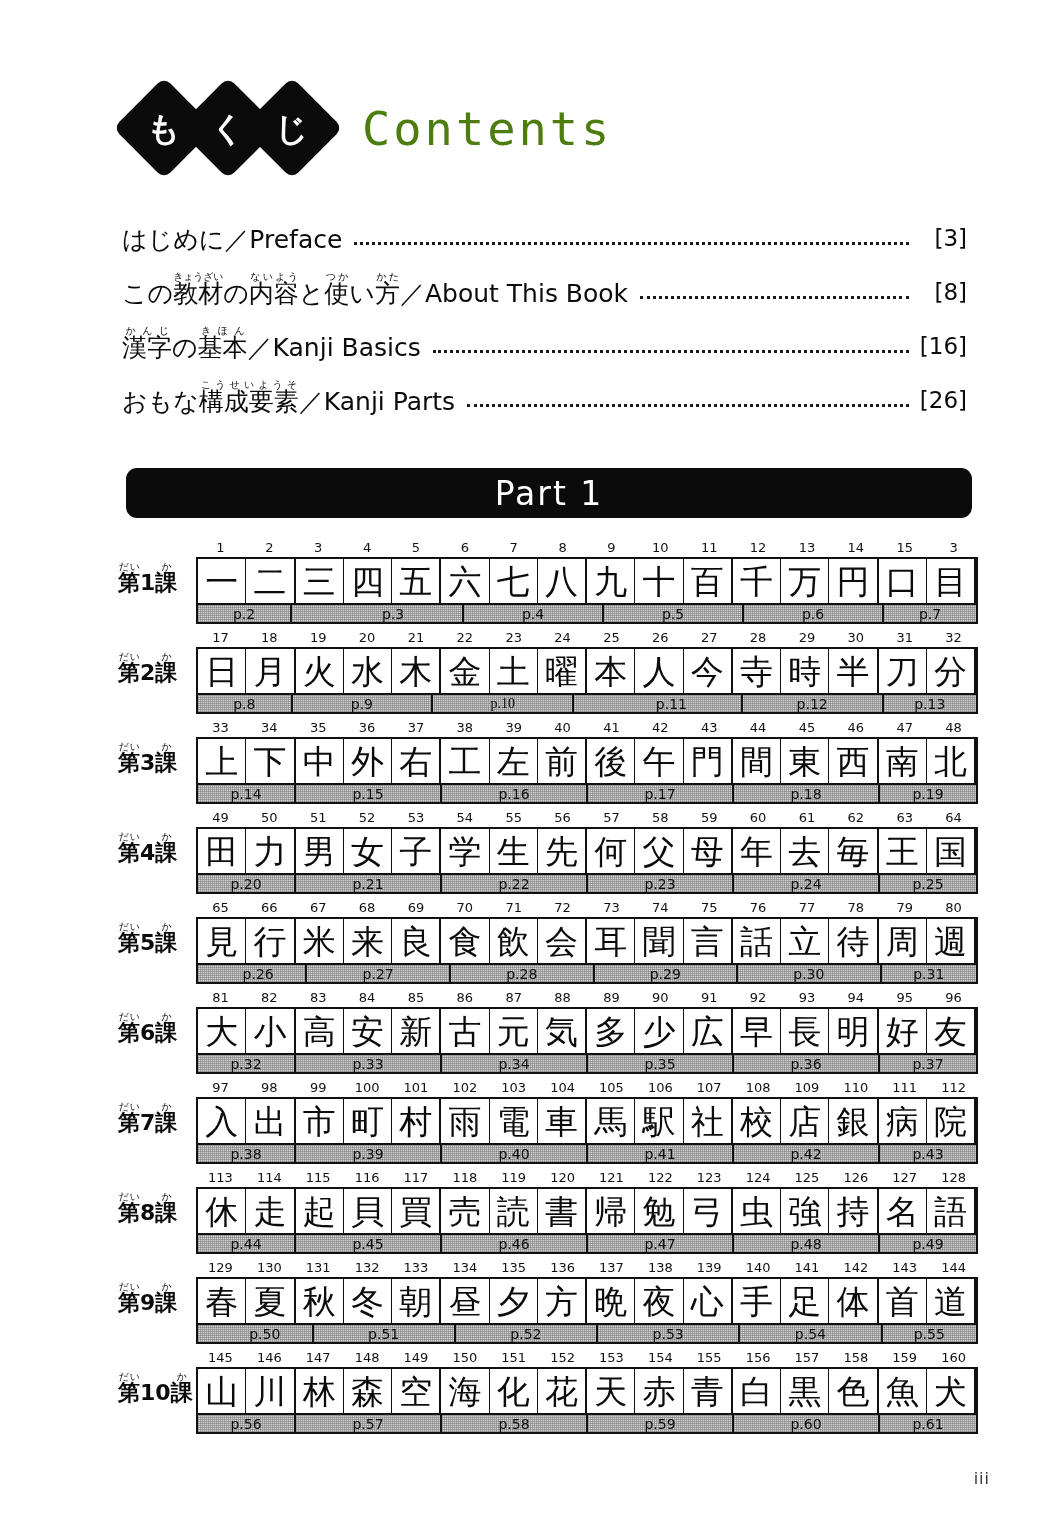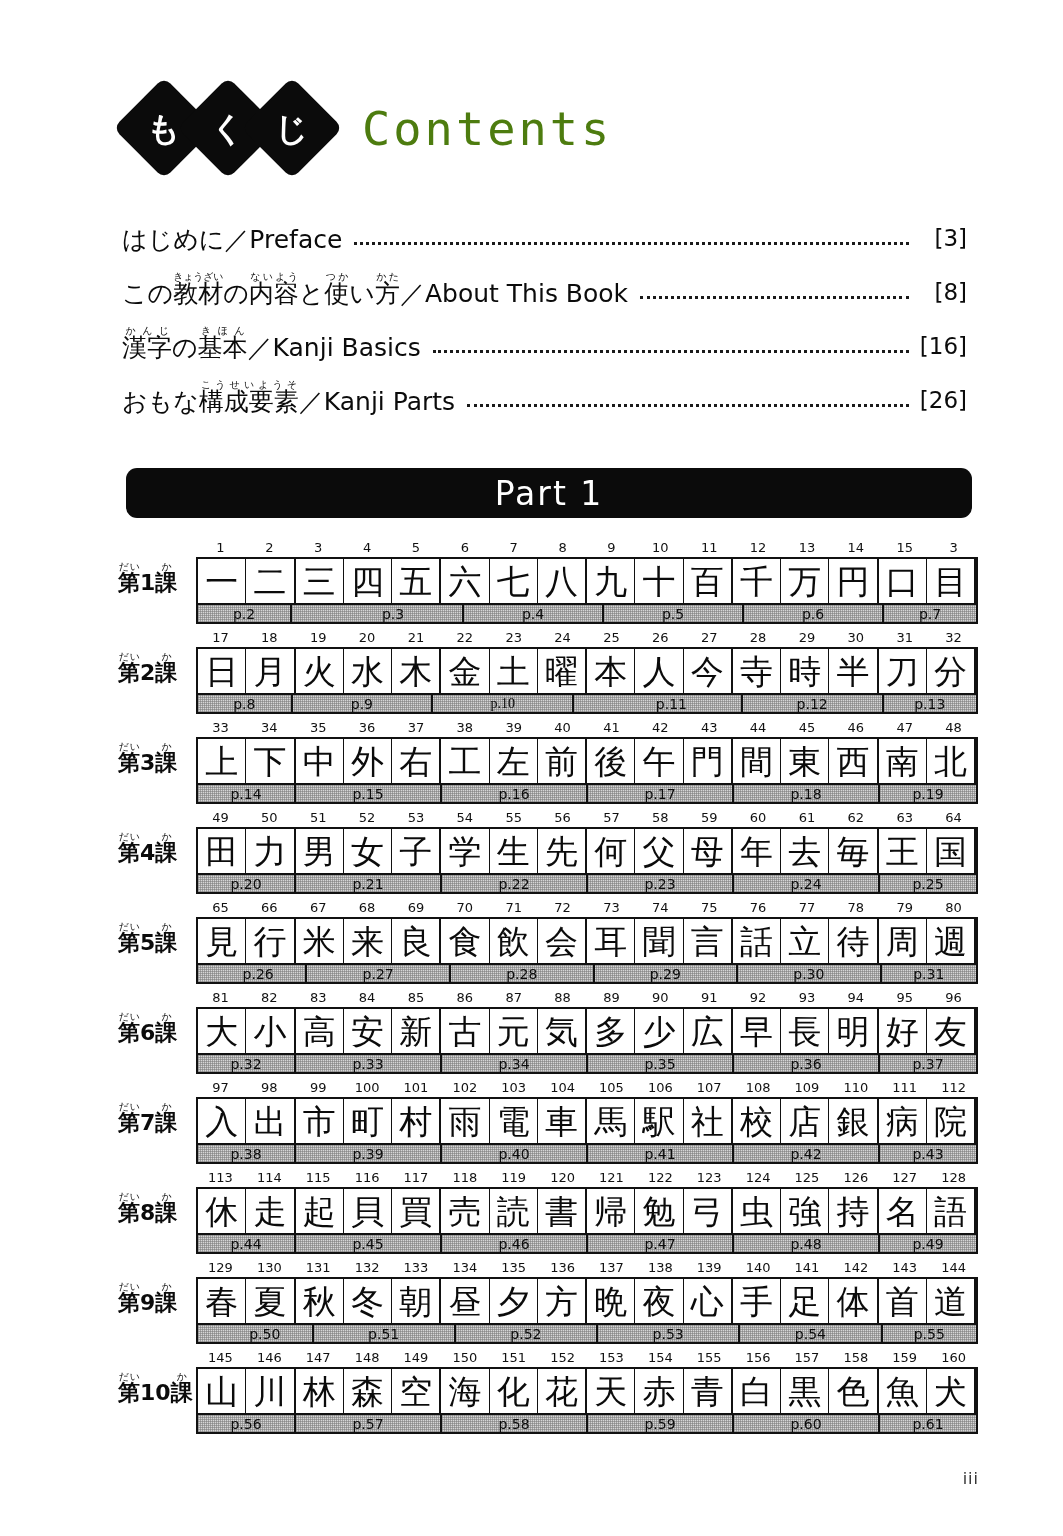--- a/index.html
+++ b/index.html
@@ -212,21 +212,21 @@
     font-family: "DejaVu Sans", sans-serif;
     color: #0b0b0b;
     border-right: 2px solid #111111;
     box-sizing: border-box;
   }
   .page-cell:last-child { border-right: none; }
 
   
   .folio {
     position: absolute;
-    right: 84px;
+    right: 73px;
     bottom: 48px;
     font-size: 16px;
     letter-spacing: 1px;
     color: #333333;
     font-family: "DejaVu Sans", sans-serif;
     text-align: center;
   }
 </style>
 </head>
 <body>

